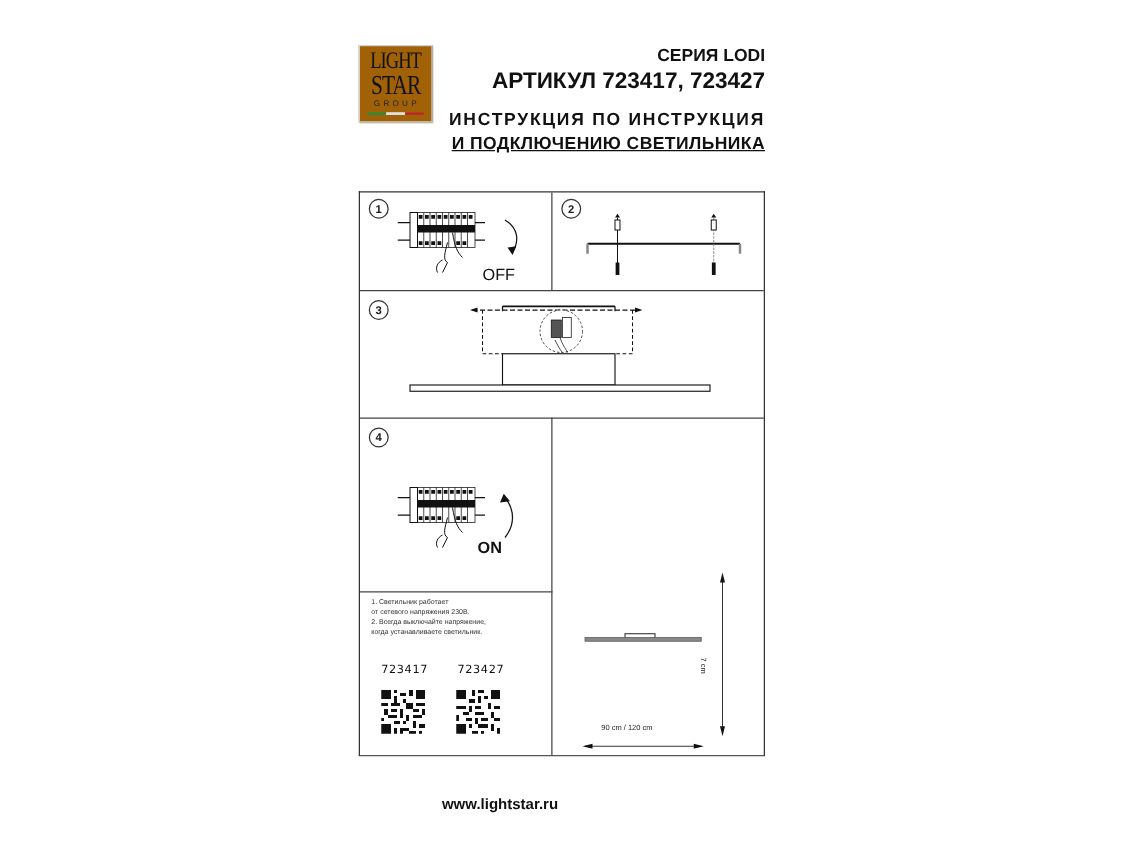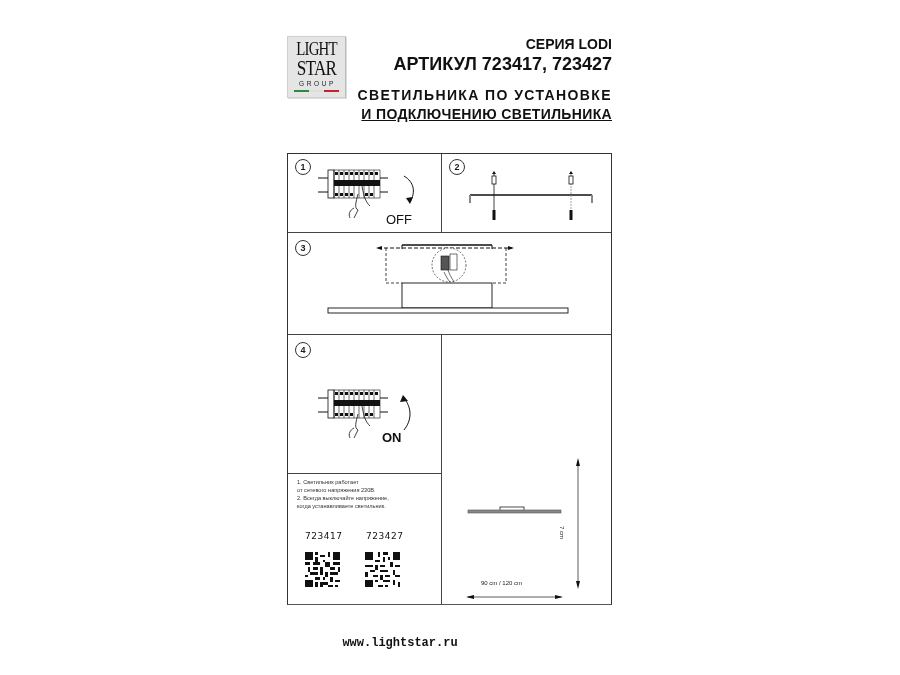--- a/index.html
+++ b/index.html
@@ -1,20 +1,20 @@
 <!DOCTYPE html>
 <html><head>
 <meta charset="utf-8">
 <style>
   html, body { margin:0; padding:0; }
   body { width:900px; height:675px; background:#ffffff; position:relative; overflow:hidden; font-family:"Liberation Sans", sans-serif; color:#1a1a1a; }
   .abs { position:absolute; }
 
   
-  .logo { left:287px; top:36px; width:57px; height:60px; border:1px solid #cfcfcf; border-right:1px solid #bbb; box-shadow: 1px 1px 0 #ddd; background:#e5e5e5; }
+  .logo { left:287px; top:36px; width:57px; height:60px; border:1px solid #cfcfcf; border-right:1px solid #bbb; box-shadow: 1px 1px 0 #ddd; background:#a16207; }
   .logo .l1, .logo .l2 { position:absolute; left:0; width:57px; text-align:center; font-family:"Liberation Serif", serif; font-weight:normal; color:#111; letter-spacing:-1px; transform:scaleX(0.78); transform-origin:center; }
   .logo .l1 { top:2px; font-size:19px; line-height:20px; }
   .logo .l2 { top:20px; font-size:22px; line-height:22px; }
   .logo .l3 { position:absolute; top:43px; left:0; width:57px; text-align:center; font-size:6.5px; letter-spacing:2.6px; color:#222; padding-left:2px; box-sizing:border-box; }
   .logo .flag { position:absolute; top:53px; left:6px; width:45px; height:2px; display:flex; }
   .logo .flag span { flex:1; }
 
   
   .hdr { right:288px; text-align:right; font-weight:bold; color:#111; white-space:nowrap; }
   .h1 { top:36px; font-size:14px; }
@@ -29,39 +29,39 @@
 
   .step { position:absolute; width:14px; height:14px; border:1px solid #333; border-radius:50%; font-size:9px; line-height:14px; text-align:center; font-weight:bold; background:#fff; }
 
   .lbl { position:absolute; font-size:13px; color:#111; }
 
   .notes { left:297px; top:478px; font-size:5.6px; line-height:8px; color:#333; width:140px; }
   .art { position:absolute; font-size:9px; font-weight:normal; color:#111; letter-spacing:0.5px; font-family:"DejaVu Sans", sans-serif; }
   .qr { position:absolute; width:35px; height:35px; }
 
   .dim { position:absolute; font-size:6px; color:#222; }
-  .url { left:0; width:800px; top:636px; text-align:center; font-size:12px; font-weight:bold; color:#111;font-family:Liberation Mono, monospace; }
+  .url { left:0; width:800px; top:636px; text-align:center; font-size:12px; font-weight:bold; color:#111; }
 </style>
 </head>
 <body>
 
 <div class="abs logo">
   <div class="l1">LIGHT</div>
   <div class="l2">STAR</div>
   <div class="l3">GROUP</div>
   <div class="flag">
     <span style="background:#2e8b3d"></span>
       <span style="background:#ffffff;border-top:0.5px solid #ddd;border-bottom:0.5px solid #ddd"></span>
       <span style="background:#c0272d"></span>
   </div>
 </div>
 
 <div class="abs hdr h1">СЕРИЯ LODI</div>
 <div class="abs hdr h2">АРТИКУЛ 723417, 723427</div>
-<div class="abs hdr h3">СВЕТИЛЬНИКА ПО УСТАНОВКЕ</div>
+<div class="abs hdr h3">ИНСТРУКЦИЯ ПО ИНСТРУКЦИЯ</div>
 <div class="abs hdr h4">И ПОДКЛЮЧЕНИЮ СВЕТИЛЬНИКА</div>
 
 <div class="abs frame">
 
   <div class="hline" style="left:0; top:78px; width:323px;"></div>
   <div class="hline" style="left:0; top:180px; width:323px;"></div>
   <div class="hline" style="left:0; top:319px; width:154px;"></div>
 
   <div class="vline" style="left:153px; top:0; height:78px;"></div>
   <div class="vline" style="left:153px; top:180px; height:270px;"></div>

